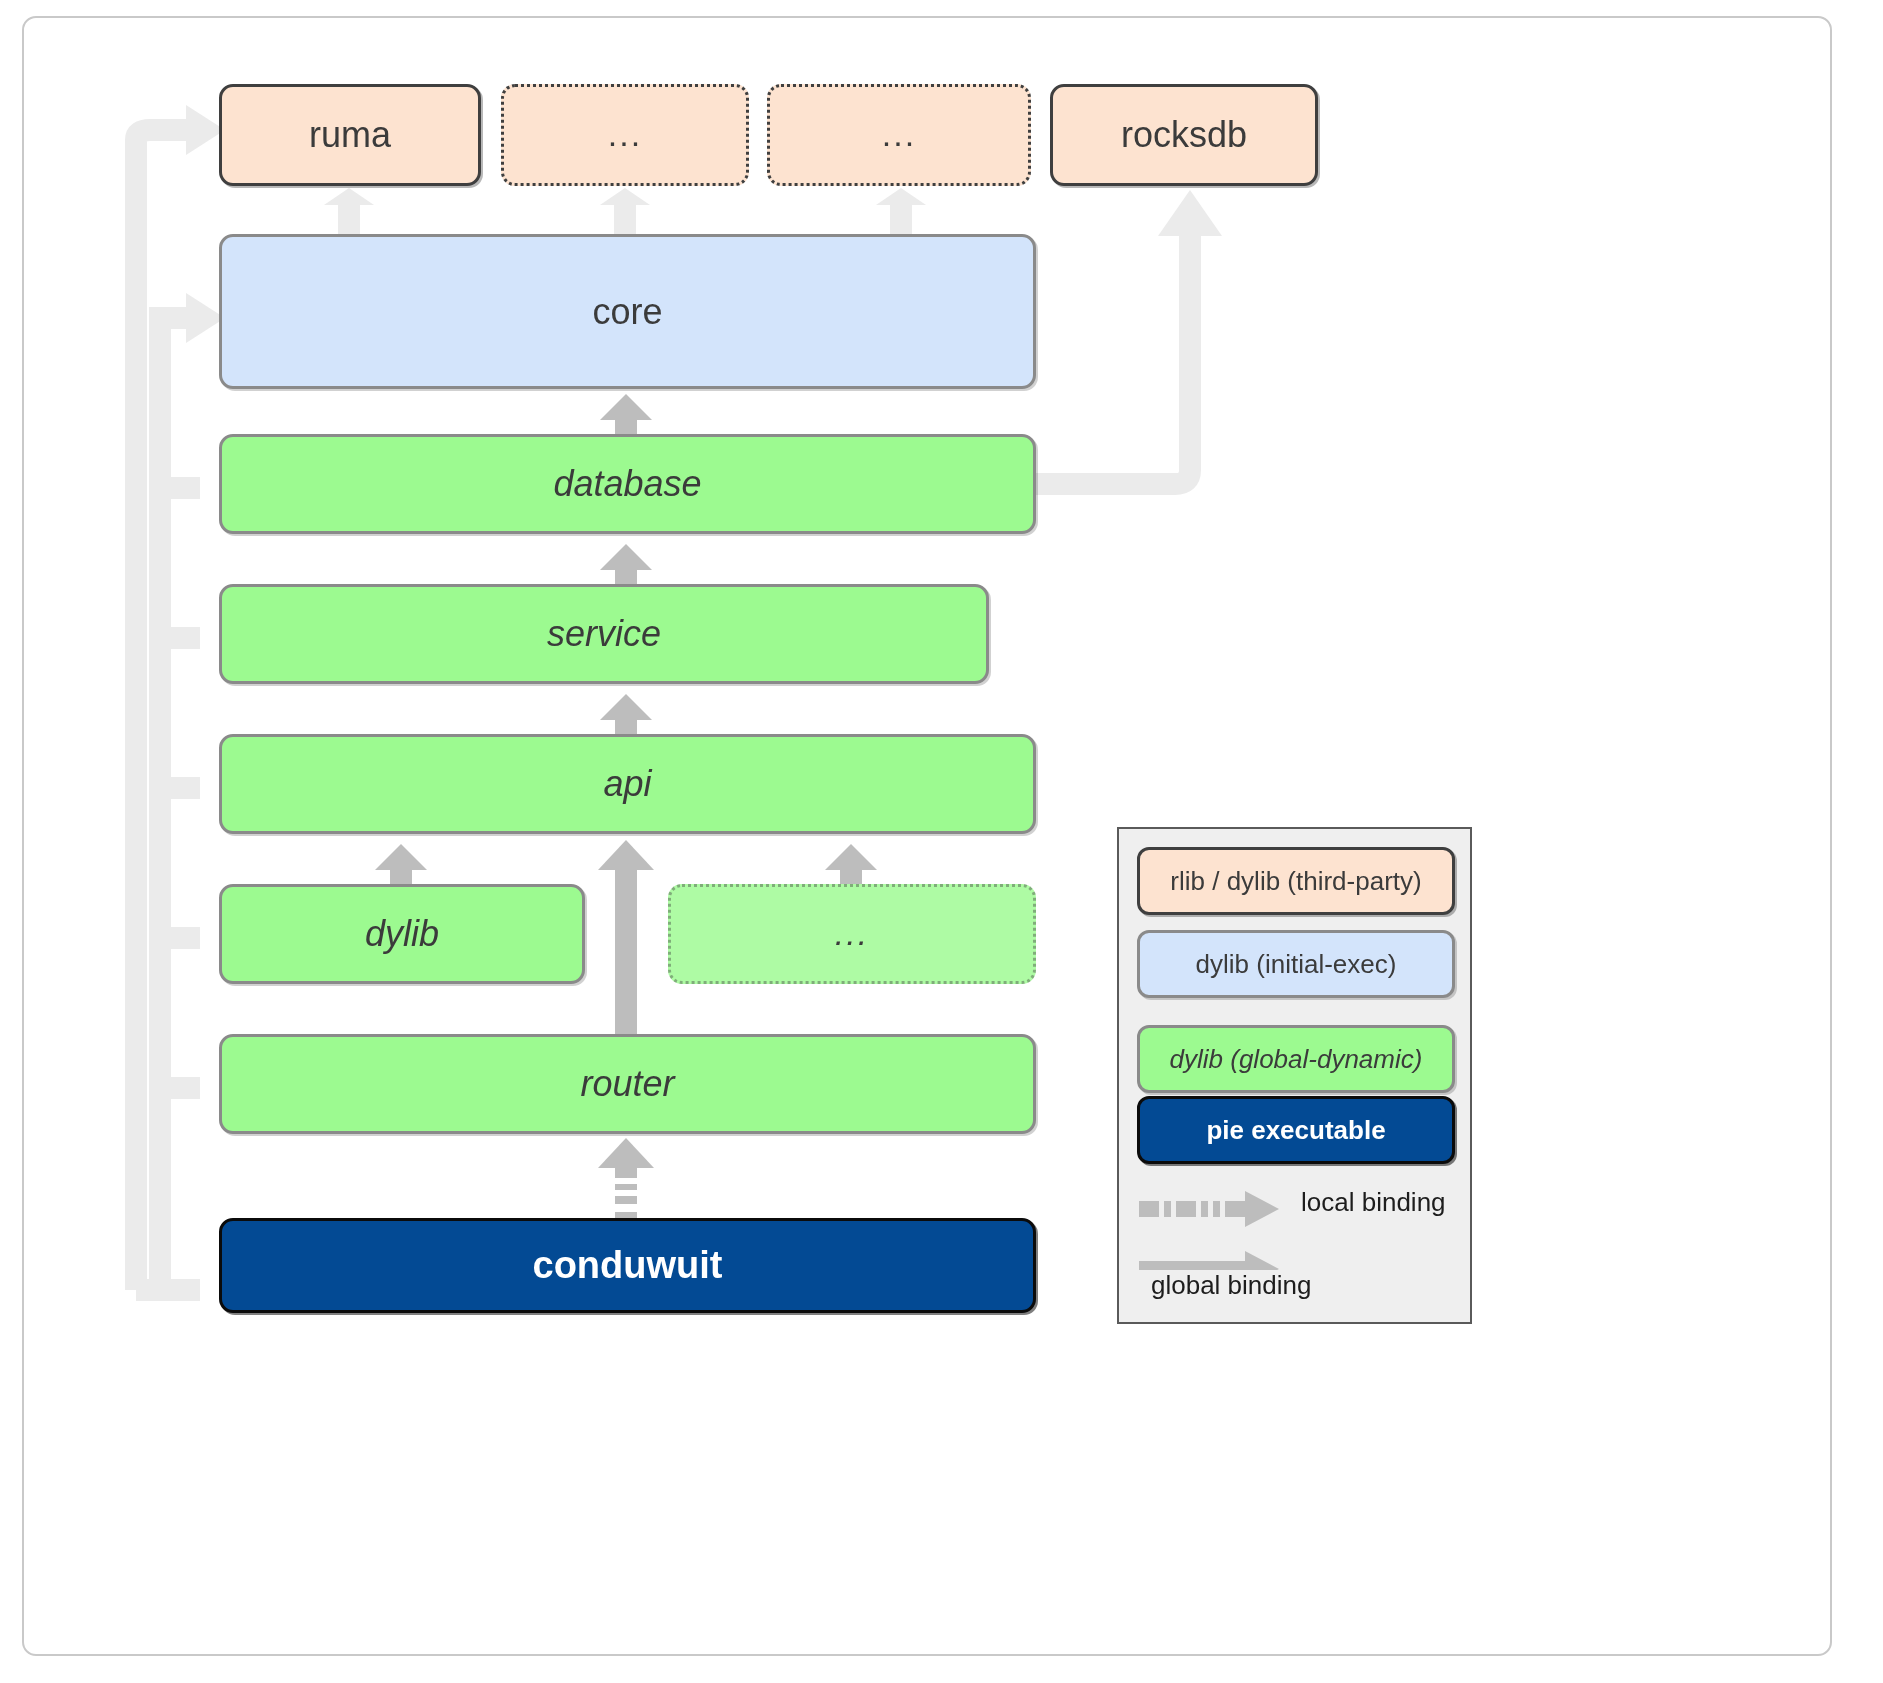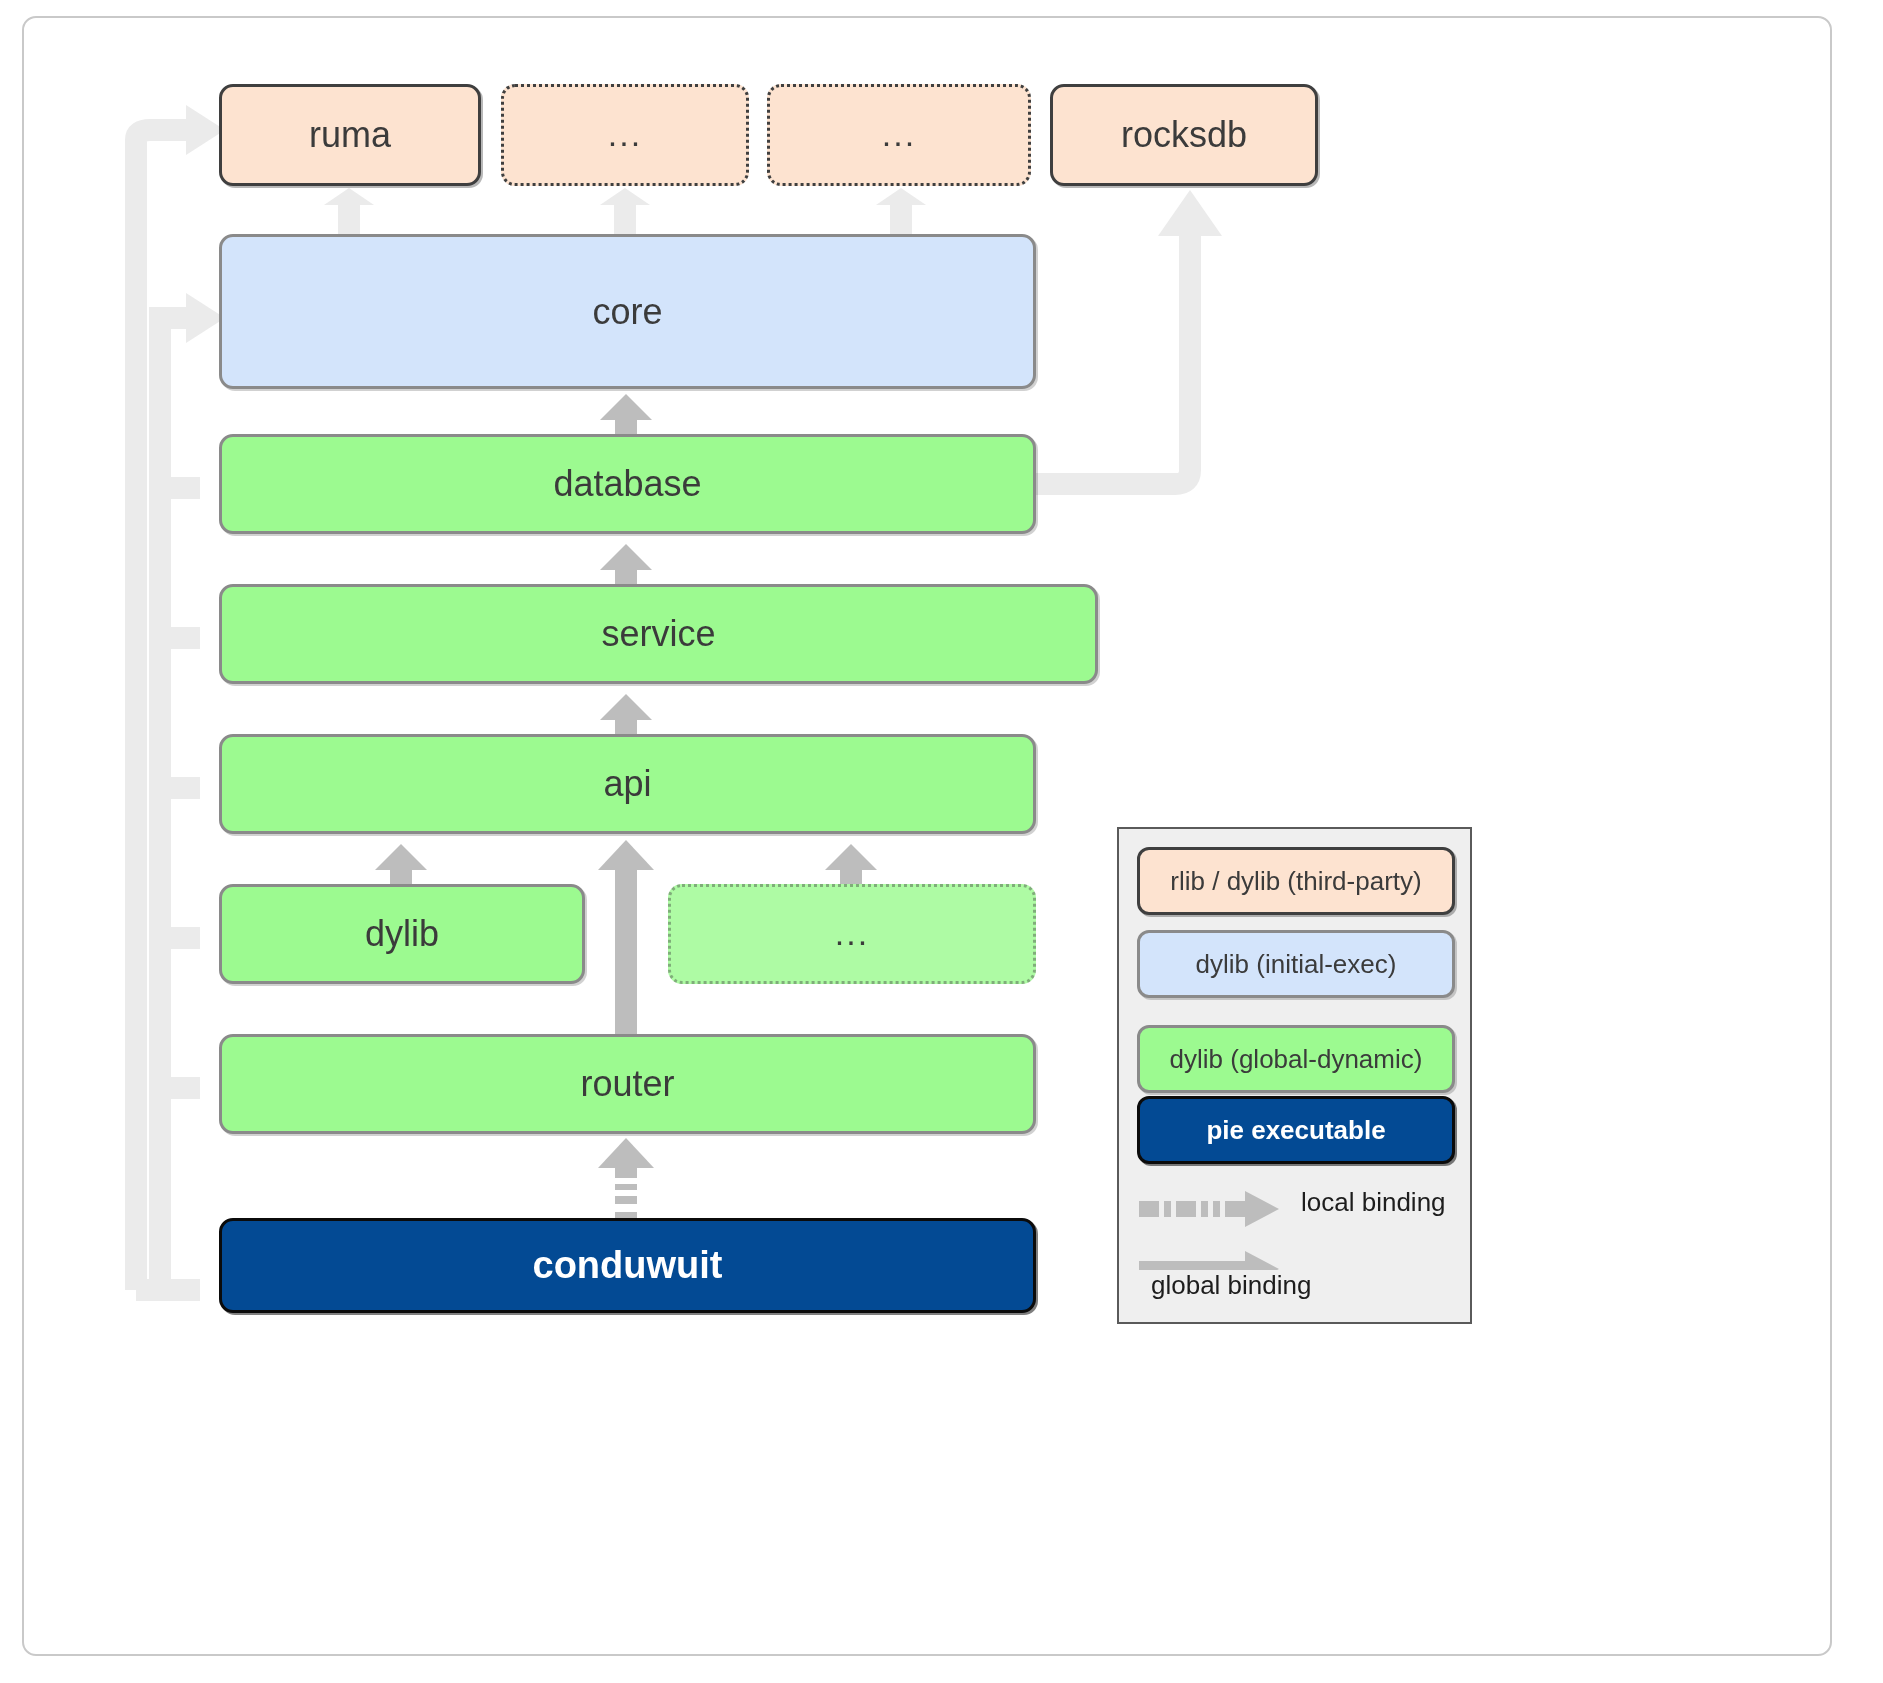--- a/index.html
+++ b/index.html
@@ -7,21 +7,21 @@
   #canvas{position:relative;width:1883px;height:1683px;background:#ffffff;overflow:hidden;}
   #frame{position:absolute;left:22px;top:16px;width:1810px;height:1640px;
          border:2px solid #c9c9c9;border-radius:14px;background:#fff;box-sizing:border-box;}
   .node{position:absolute;box-sizing:border-box;display:flex;align-items:center;
         justify-content:center;border-radius:14px;text-align:center;}
   .node .lbl{font-size:36px;color:#3b3b3b;line-height:1.1;}
   .node.dots .lbl{font-size:34px;letter-spacing:2px;color:#3b3b3b;}
   .third{background:#fde3d0;border:3px solid #3f3f3f;box-shadow:2px 2px 0 rgba(0,0,0,.28);}
   .third.opt{border:3px dotted #3f3f3f;box-shadow:none;}
   .iexec{background:#d3e4fb;border:3px solid #8a8a8a;box-shadow:2px 2px 0 rgba(0,0,0,.18);}
-  .gdyn{background:#9cfa90;border:3px solid #8a8a8a;box-shadow:2px 2px 0 rgba(0,0,0,.18);}
+  .gdyn{background:#9cfa90;border:3px solid #8a8a8a;box-shadow:2px 2px 0 rgba(0,0,0,.18);font-style:italic;}
   .gdyn.opt{background:#aefba4;border:3px dotted #7fae79;box-shadow:none;}
   .pie{background:#034a94;border:3px solid #0b0b0b;box-shadow:2px 2px 0 rgba(0,0,0,.5);}
   .pie .lbl{color:#ffffff;font-weight:bold;font-size:38px;}
   svg.wires{position:absolute;left:0;top:0;width:1883px;height:1683px;pointer-events:none;}
   #legend{position:absolute;left:1117px;top:783px;width:355px;height:497px;
           background:#efefef;border:2px solid #5a5a5a;box-sizing:border-box;margin-top:44px;}
   .lgbox{position:absolute;left:18px;width:318px;height:68px;box-sizing:border-box;
          display:flex;align-items:center;justify-content:center;border-radius:12px;}
   .lgbox .lbl{font-size:26px;color:#3b3b3b;}
   .lgbox.pie .lbl{color:#fff;font-weight:bold;}
@@ -120,21 +120,21 @@
   </div>
 
   <div class="node third" style="left:1050px;top:84px;width:268px;height:102px;">
     <span class="lbl">rocksdb</span>
   </div>
 
   <div class="node gdyn" style="left:219px;top:434px;width:817px;height:100px;">
     <span class="lbl">database</span>
   </div>
 
-  <div class="node gdyn" style="left:219px;top:584px;width:879px;height:100px;">
+  <div class="node gdyn" style="left:219px;top:584px;width:770px;height:100px;">
     <span class="lbl">service</span>
   </div>
 
   <div class="node gdyn" style="left:219px;top:734px;width:817px;height:100px;">
     <span class="lbl">api</span>
   </div>
 
   <div class="node gdyn" style="left:219px;top:884px;width:366px;height:100px;">
     <span class="lbl">dylib</span>
   </div>

